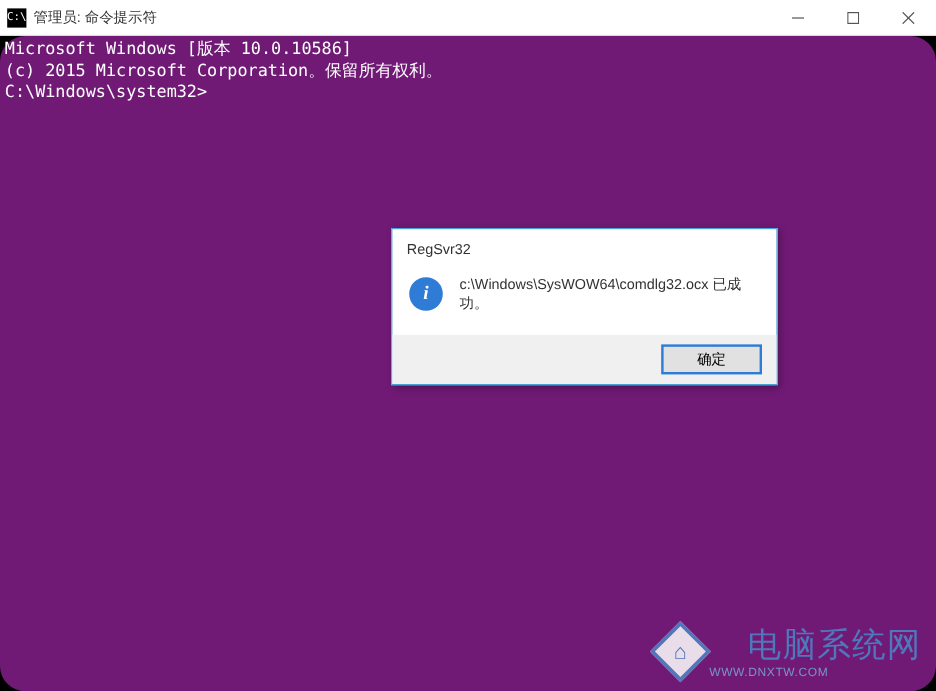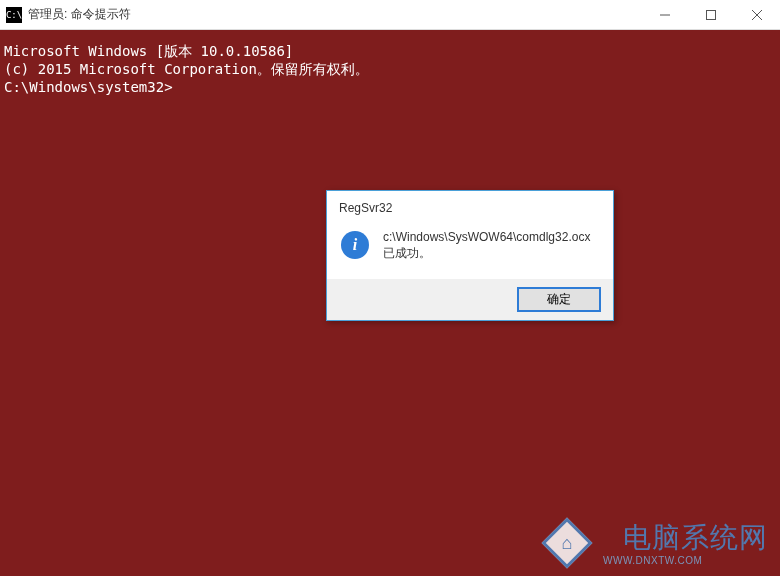--- a/index.html
+++ b/index.html
@@ -34,35 +34,36 @@
     .win-controls { display: flex; height: 100%; }
     .win-btn {
       width: 46px; height: 30px;
       display: flex; align-items: center; justify-content: center;
       font-size: 12px; color: #555;
       font-family: "Segoe UI", sans-serif;
     }
     .win-btn svg { width: 10px; height: 10px; }
     
     .console {
-      background: #7f1d1d;
+      background: #701a75;
       color: #fff;
       font-family: "SimSun", "NSimSun", monospace;
       font-size: 14px;
       line-height: 18px;
-      padding: 12px 4px;
+      padding: 2px 4px;
       height: calc(100% - 30px);
       white-space: pre;
+      border-radius: 21px;
     }
     .console .line { display: block; }
     
     .dialog {
       position: absolute;
       left: 326px; top: 190px;
-      width: 288px;
+      width: 322px;
       background: #fff;
       border: 1px solid #4aa0d8;
       box-shadow: 2px 2px 6px rgba(0,0,0,0.3);
       font-size: 12px;
     }
     .dialog-title {
       padding: 10px 12px 8px 12px;
       color: #333;
       font-size: 12px;
     }
@@ -118,21 +119,21 @@
       display: flex; align-items: center; justify-content: center;
       margin-right: 6px;
       transform: rotate(45deg);
       border: 3px solid #4a88c8;
     }
     .wm-icon-inner {
       transform: rotate(-45deg);
       font-size: 18px; color: #4a88c8;
     }
     .wm-text-cn { font-size: 28px; letter-spacing: 1px; margin-left: 32px; }
-    .wm-text-url { font-size: 10px; color: #7aa9d4; letter-spacing: 0.5px; margin-top: -2px; display: block; margin-left: 12px; }
+    .wm-text-url { font-size: 10px; color: #7aa9d4; letter-spacing: 0.5px; margin-top: -2px; display: block; }
   </style>
 </head>
 <body>
 
 <div class="titlebar">
   <div class="titlebar-icon">
     <span>C:\</span>
   </div>
   <div class="titlebar-text">管理员: 命令提示符</div>
   <div class="win-controls">

